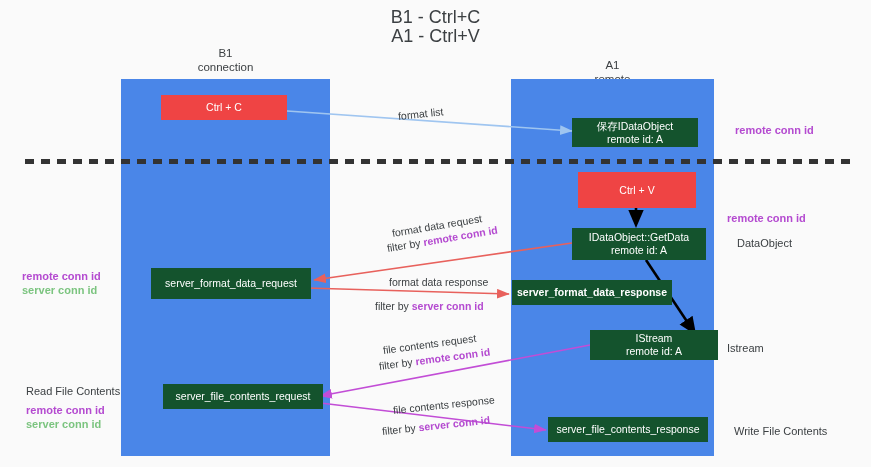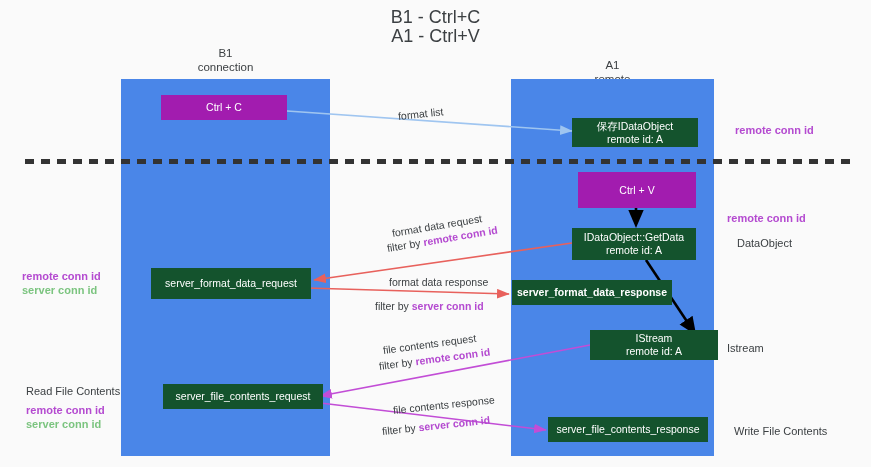--- a/index.html
+++ b/index.html
@@ -52,21 +52,21 @@
     flex-direction: column;
     align-items: center;
     justify-content: center;
     color: #ffffff;
     font-size: 10.5px;
     line-height: 13px;
     text-align: center;
     white-space: pre-line;
     z-index: 5;
   }
-  .node.green { background: #a21caf; }
+  .node.green { background: #ef4444; }
   .node.orange { background: #14532d; }
 
   .sidelabel {
     position: absolute;
     font-size: 11px;
     color: #3c4043;
     line-height: 14px;
     white-space: pre-line;
     z-index: 6;
   }
@@ -153,21 +153,21 @@
     <line x1="0" y1="2.5" x2="831" y2="2.5" stroke="#333333" stroke-width="5" stroke-dasharray="9 7"></line>
   </svg>
 
   <div class="node green" style="left:161px; top:95px; width:126px; height:25px;">Ctrl + C</div>
 
   <div class="node orange" style="left:572px; top:118px; width:126px; height:29px;">保存IDataObject
 remote id: A</div>
 
   <div class="node green" style="left:578px; top:172px; width:118px; height:36px;">Ctrl + V</div>
 
-  <div class="node orange" style="left:572px; top:228px; width:124px; height:32px;">IDataObject::GetData
+  <div class="node orange" style="left:572px; top:228px; width:134px; height:32px;">IDataObject::GetData
 remote id: A</div>
 
   <div class="node orange" style="left:151px; top:268px; width:160px; height:31px;">server_format_data_request</div>
 
   <div class="node orange" style="left:512px; top:280px; width:160px; height:25px;font-weight:bold;">server_format_data_response</div>
 
   <div class="node orange" style="left:590px; top:330px; width:128px; height:30px;">IStream
 remote id: A</div>
 
   <div class="node orange" style="left:151px; top:384px; width:160px; height:25px;margin-left:12px;">server_file_contents_request</div>

